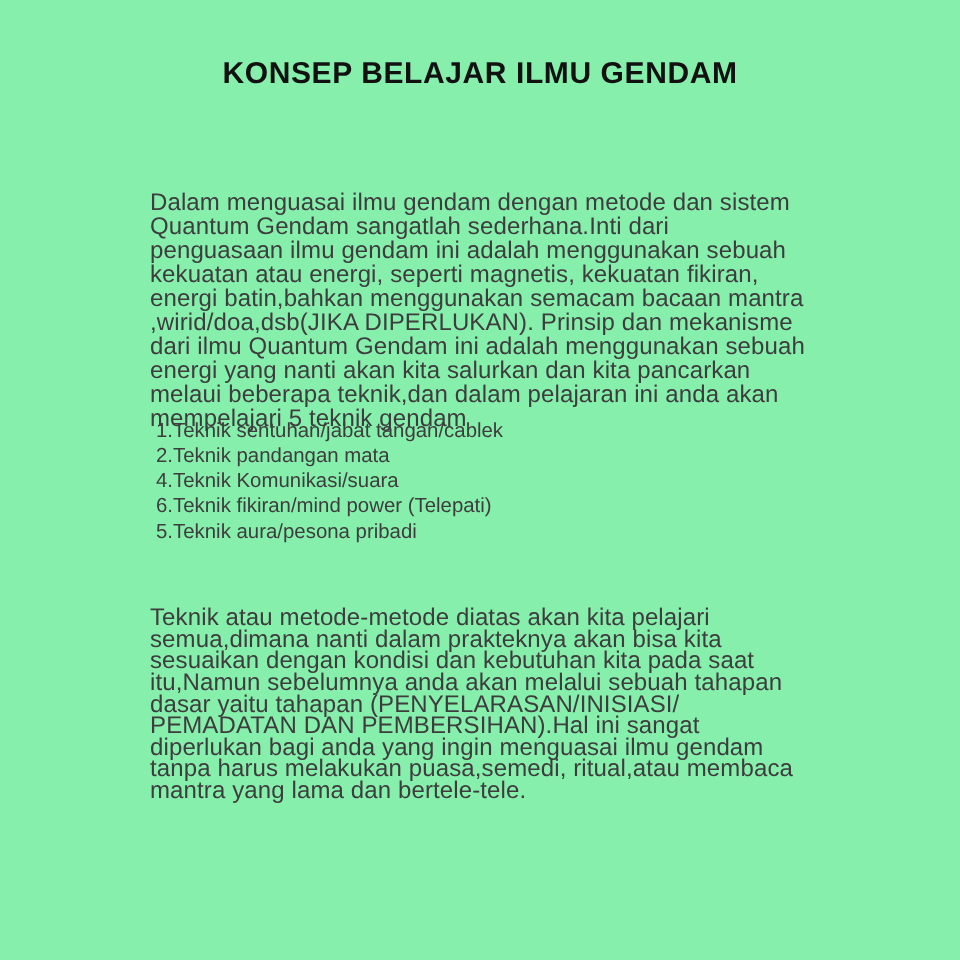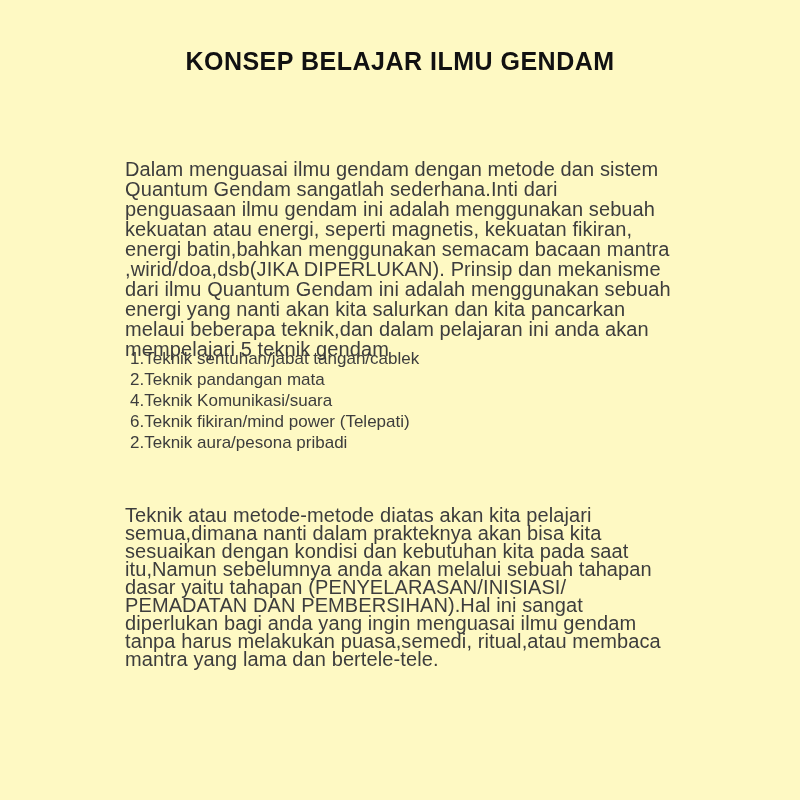--- a/index.html
+++ b/index.html
@@ -4,21 +4,21 @@
 <style>
   html, body {
     margin: 0;
     padding: 0;
     background: #ffffff;
   }
   .page {
     position: relative;
     width: 800px;
     height: 800px;
-    background: #fef9c3;
+    background: #86efac;
     font-family: "Liberation Sans", "DejaVu Sans", sans-serif;
     overflow: hidden;
   }
   .doc-title {
     position: absolute;
     top: 30px;
     left: 0;
     width: 800px;
     text-align: center;
     font-size: 25px;
@@ -67,18 +67,18 @@
 
   <h1 class="doc-title">KONSEP BELAJAR ILMU GENDAM</h1>
 
   <p class="intro-paragraph">Dalam menguasai ilmu gendam dengan metode dan sistem Quantum Gendam sangatlah sederhana.Inti dari penguasaan ilmu gendam ini adalah menggunakan sebuah kekuatan atau energi, seperti magnetis, kekuatan fikiran, energi batin,bahkan menggunakan semacam bacaan mantra ,wirid/doa,dsb(JIKA DIPERLUKAN). Prinsip dan mekanisme dari ilmu Quantum Gendam ini adalah menggunakan sebuah energi yang nanti akan kita salurkan dan kita pancarkan melaui beberapa teknik,dan dalam pelajaran ini anda akan mempelajari 5 teknik gendam</p>
 
   <div class="technique-list">
     <div class="list-item">1.Teknik sentuhan/jabat tangan/cablek</div>
     <div class="list-item">2.Teknik pandangan mata</div>
     <div class="list-item">4.Teknik Komunikasi/suara</div>
     <div class="list-item">6.Teknik fikiran/mind power (Telepati)</div>
-    <div class="list-item">2.Teknik aura/pesona pribadi</div>
+    <div class="list-item">5.Teknik aura/pesona pribadi</div>
   </div>
 
   <p class="closing-paragraph">Teknik atau metode-metode diatas akan kita pelajari semua,dimana nanti dalam prakteknya akan bisa kita sesuaikan dengan kondisi dan kebutuhan kita pada saat itu,Namun sebelumnya anda akan melalui sebuah tahapan dasar yaitu tahapan (PENYELARASAN/INISIASI/ PEMADATAN DAN PEMBERSIHAN).Hal ini sangat diperlukan bagi anda yang ingin menguasai ilmu gendam tanpa harus melakukan puasa,semedi, ritual,atau membaca mantra yang lama dan bertele-tele.</p>
 
 </div>
 
 </body></html>

